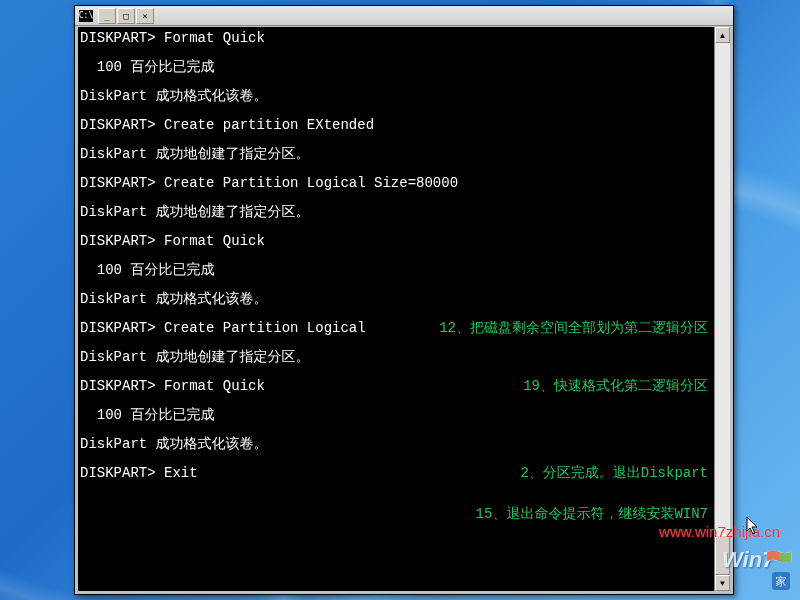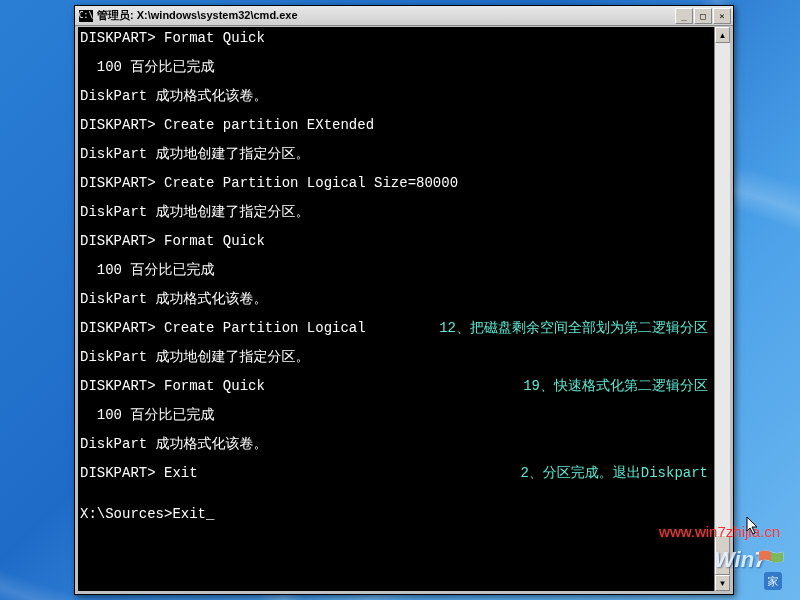--- a/index.html
+++ b/index.html
@@ -88,33 +88,33 @@
     border: 1px solid #888;
     border-top-color: #fff; border-left-color: #fff;
     display: flex; align-items: center; justify-content: center;
     font-size: 8px;
   }
   .sb-btn.down { position: absolute; bottom: 0; }
   .sb-track { position: absolute; top: 16px; bottom: 16px; left: 0; right: 0; background: #e8e8e8; }
   .sb-thumb { position: absolute; bottom: 0; left: 0; right: 0; height: 40px; background: #d4d0c8; border: 1px solid #888; border-top-color:#fff; border-left-color:#fff; }
   .line { white-space: pre; margin-bottom: 2px; min-height: 15px; display: flex; }
   .line .cmd { color: #fff; }
-  .line .anno { color: #5eead4; margin-left: auto; padding-right: 20px; padding-left: 12px; }
+  .line .anno { color: #22c55e; margin-left: auto; padding-right: 20px; padding-left: 12px; }
   .spacer { height: 12px; }
   .watermark {
     position: absolute;
     right: 20px; bottom: 60px;
     color: #ff3030;
     font-size: 15px;
     font-family: Arial, sans-serif;
     text-shadow: 0 0 2px rgba(255,255,255,0.3);
   }
   .logo {
     position: absolute;
-    right: 16px; bottom: 8px;
+    right: 8px; bottom: 8px;
     width: 70px; height: 45px;
     opacity: 0.85;
   }
   .logo-text {
     font-family: Arial, sans-serif;
     font-size: 22px; font-weight: bold; font-style: italic;
     color: #e8f4ff;
     text-shadow: 1px 1px 2px rgba(0,40,100,0.6);
   }
   .logo-flag {
@@ -139,21 +139,20 @@
 </style>
 </head>
 <body>
 
 <div class="bg-swoosh"></div>
 <div class="bg-swoosh2"></div>
 
 <div class="window">
   <div class="titlebar">
     <div class="icon">C:\</div>
-    <div class="title-text">管理员: X:\windows\system32\cmd.exe</div>
     <div class="win-controls">
       <div class="win-btn">_</div>
       <div class="win-btn">□</div>
       <div class="win-btn">×</div>
     </div>
   </div>
 
   <div class="terminal" id="terminal">
       <div class="line"><span class="cmd">DISKPART&gt; Format Quick</span></div>
       <div class="spacer"></div>
@@ -181,21 +180,21 @@
       <div class="spacer"></div>
       <div class="line"><span class="cmd">DISKPART&gt; Format Quick</span><span class="anno">19、快速格式化第二逻辑分区</span></div>
       <div class="spacer"></div>
       <div class="line"><span class="cmd">  100 百分比已完成</span></div>
       <div class="spacer"></div>
       <div class="line"><span class="cmd">DiskPart 成功格式化该卷。</span></div>
       <div class="spacer"></div>
       <div class="line"><span class="cmd">DISKPART&gt; Exit</span><span class="anno">2、分区完成。退出Diskpart</span></div>
       <div class="spacer"></div>
       <div class="spacer"></div>
-      <div class="line"><span class="cmd">X:\Sources&gt;Exit_</span></div>
+      <div class="line"><span class="anno">15、退出命令提示符，继续安装WIN7</span></div>
     </div>
 
   <div class="scrollbar">
     <div class="sb-btn">▲</div>
     <div class="sb-track">
       <div class="sb-thumb"></div>
     </div>
     <div class="sb-btn down">▼</div>
   </div>
 </div>

